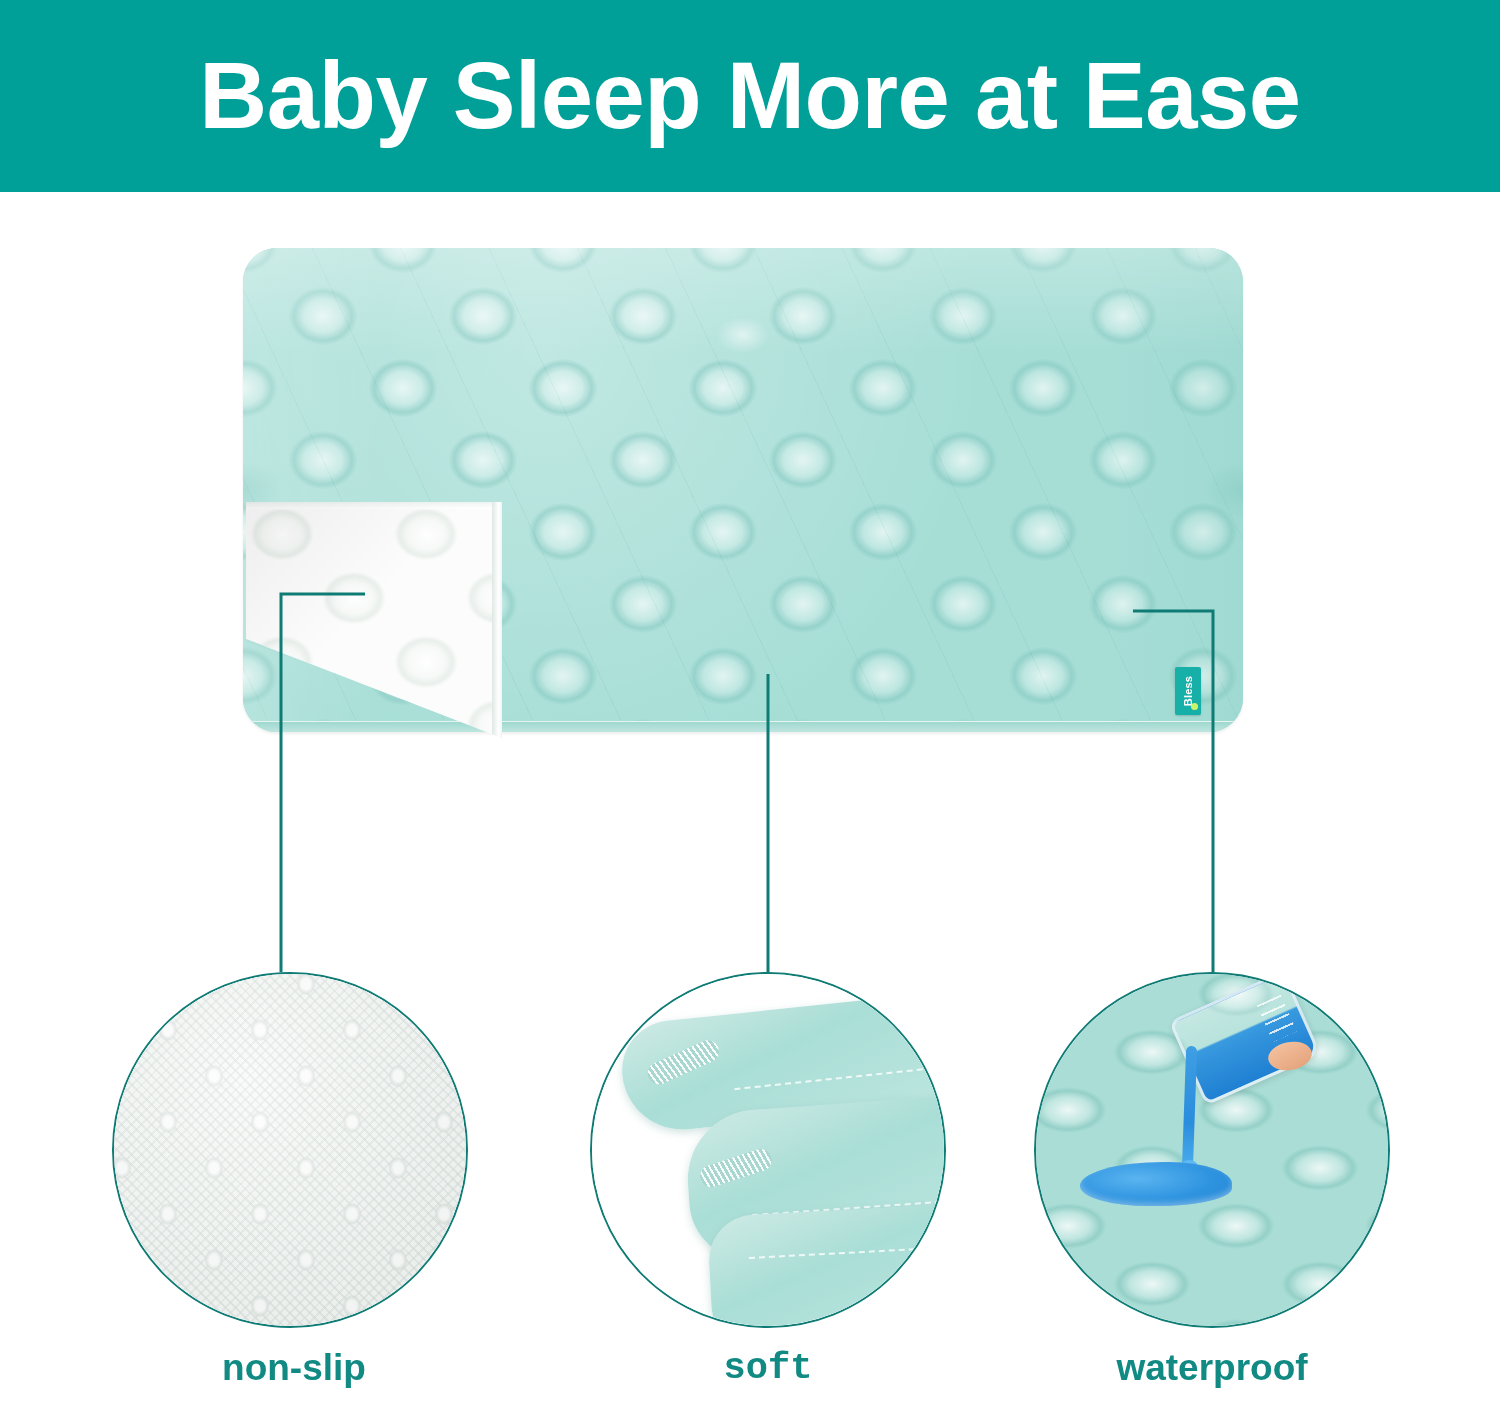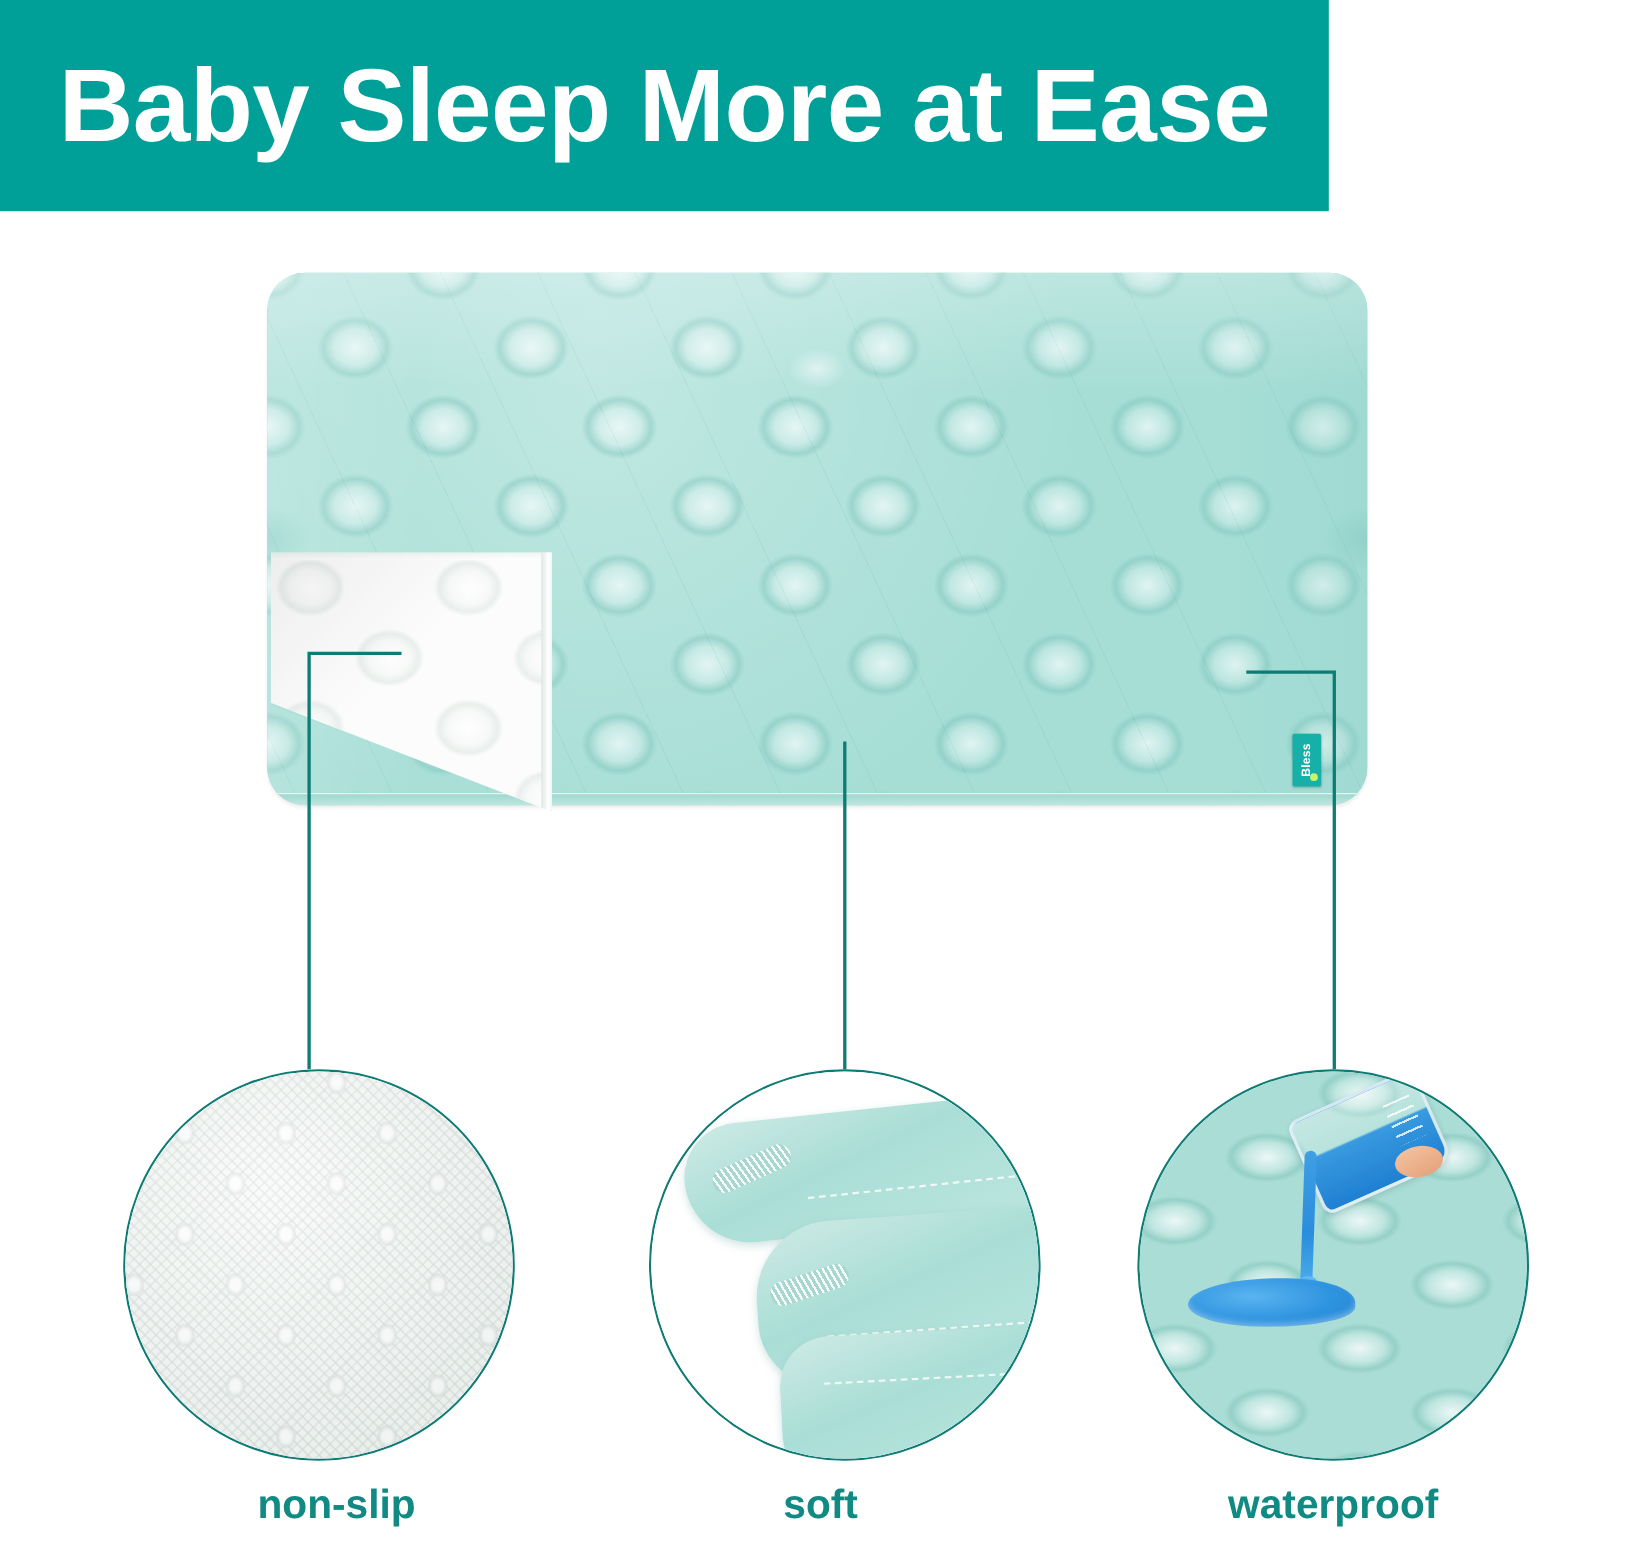--- a/index.html
+++ b/index.html
@@ -13,21 +13,21 @@
     position: relative;
     overflow: hidden;
     font-family: "Liberation Sans", sans-serif;
     -webkit-font-smoothing: antialiased;
   }
 
   
   #header-banner {
     position: absolute;
     left: 0; top: 0;
-    width: 1208px;
+    width: 1500px;
     height: 192px;
     background: #00a099;
     display: flex;
     align-items: center;
     justify-content: center;
   }
   #header-title {
     color: #ffffff;
     font-size: 94px;
     font-weight: bold;
@@ -315,22 +315,22 @@
     position: absolute;
     top: 1348px;
     width: 380px;
     text-align: center;
     color: #108a82;
     font-size: 37px;
     font-weight: bold;
     font-family: "Liberation Sans", sans-serif;
     line-height: 1.1;
   }
-  #feature-caption-0 { left: 116px; }
-  #feature-caption-1 { left: 556px; }
+  #feature-caption-0 { left: 104px; }
+  #feature-caption-1 { left: 578px; font-family: Liberation Mono, monospace; }
   #feature-caption-2 { left: 1022px; text-align: center; }
 </style>
 </head>
 <body>
 
 <div id="header-banner">
   <div id="header-title">Baby Sleep More at Ease</div>
 </div>
 
 <div id="product-stage">

